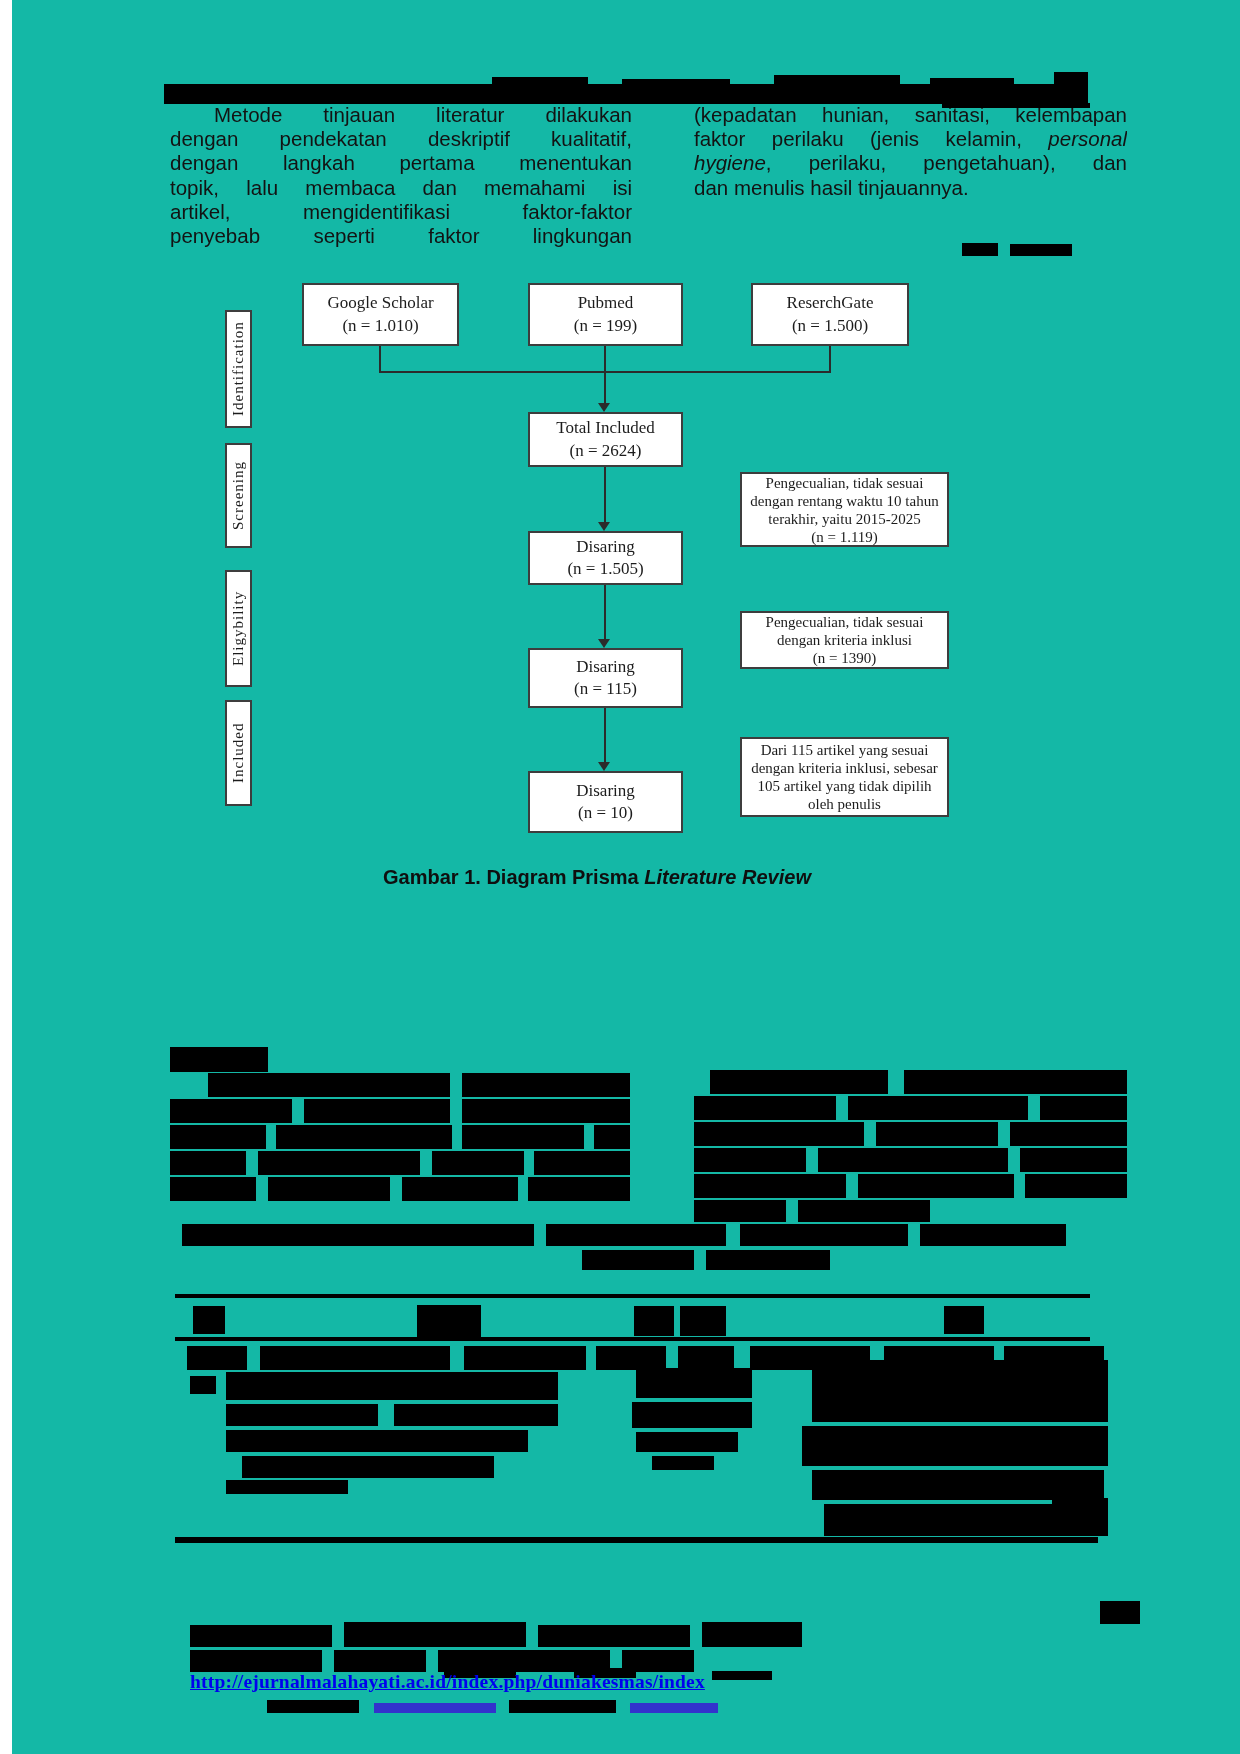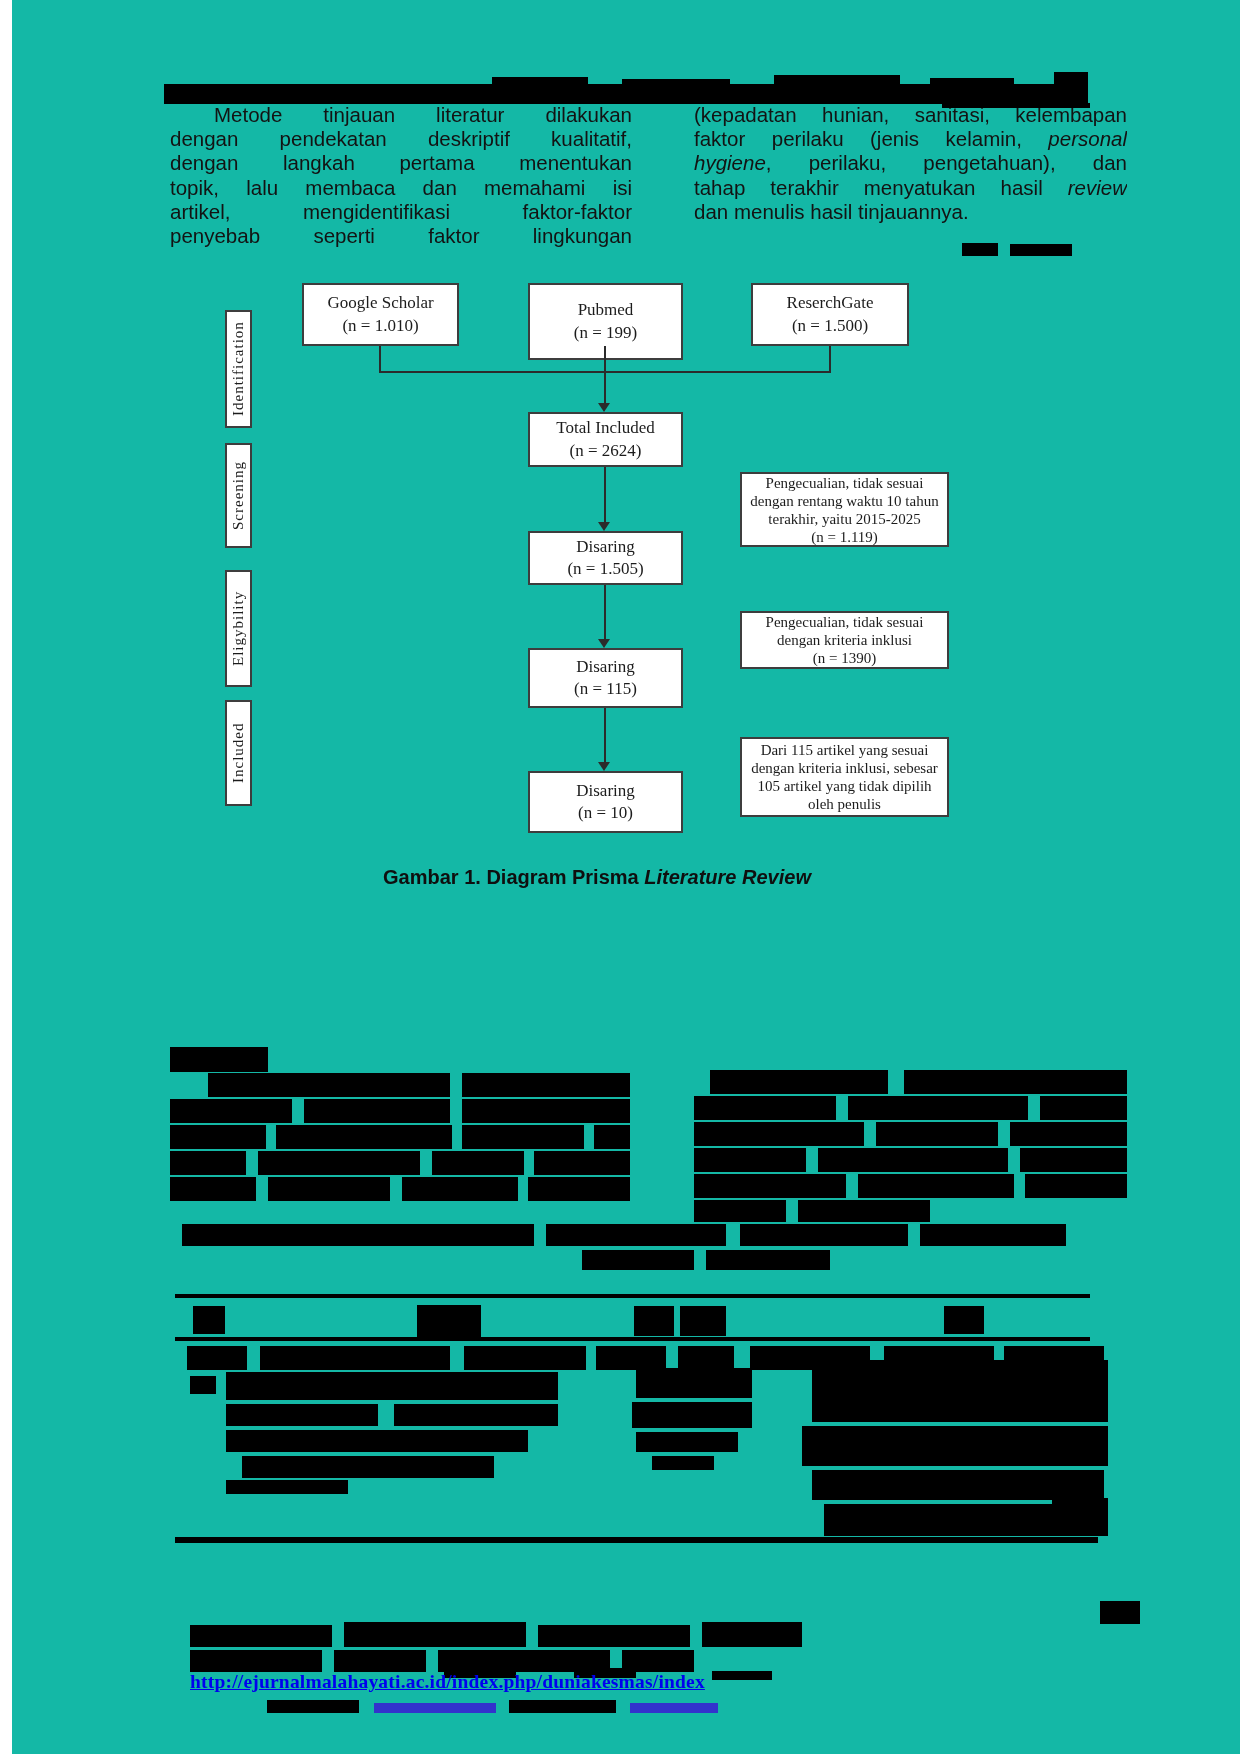--- a/index.html
+++ b/index.html
@@ -53,36 +53,35 @@
       <div class="line"><span>dengan pendekatan deskriptif kualitatif,</span></div>
       <div class="line"><span>dengan langkah pertama menentukan</span></div>
       <div class="line"><span>topik, lalu membaca dan memahami isi</span></div>
       <div class="line"><span>artikel, mengidentifikasi faktor-faktor</span></div>
       <div class="line"><span>penyebab seperti faktor lingkungan</span></div>
     </div>
   <div class="para" style="left:682px; top:103px; width:433px;">
       <div class="line"><span>(kepadatan hunian, sanitasi, kelembapan</span></div>
       <div class="line"><span>faktor perilaku (jenis kelamin, </span><i>personal</i></div>
       <div class="line"><i>hygiene</i><span>, perilaku, pengetahuan), dan</span></div>
-      <div class="line"><span>tahap terakhir menyatukan hasil </span><i>review</i></div>
       <div class="line nj"><span>dan menulis hasil tinjauannya.</span></div>
     </div>
 
   <div>
 
     <div class="stage" style="left:213px; top:310px; width:27px; height:118px;">Identification</div>
     <div class="stage" style="left:213px; top:443px; width:27px; height:105px;">Screening</div>
     <div class="stage" style="left:213px; top:570px; width:27px; height:117px;">Eligybility</div>
     <div class="stage" style="left:213px; top:700px; width:27px; height:106px;">Included</div>
 
     <div class="dbox" style="left:290px; top:283px; width:157px; height:63px;">
       <span>Google Scholar</span>
       <span>(n = 1.010)</span>
     </div>
-    <div class="dbox" style="left:516px; top:283px; width:155px; height:77px;">
+    <div class="dbox" style="left:516px; top:283px; width:155px; height:63px;">
       <span>Pubmed</span>
       <span>(n = 199)</span>
     </div>
     <div class="dbox" style="left:739px; top:283px; width:158px; height:63px;">
       <span>ReserchGate</span>
       <span>(n = 1.500)</span>
     </div>
 
     <div class="vline" style="left:367px; top:346px; height:26px;"></div>
     <div class="vline" style="left:817px; top:346px; height:26px;"></div>

